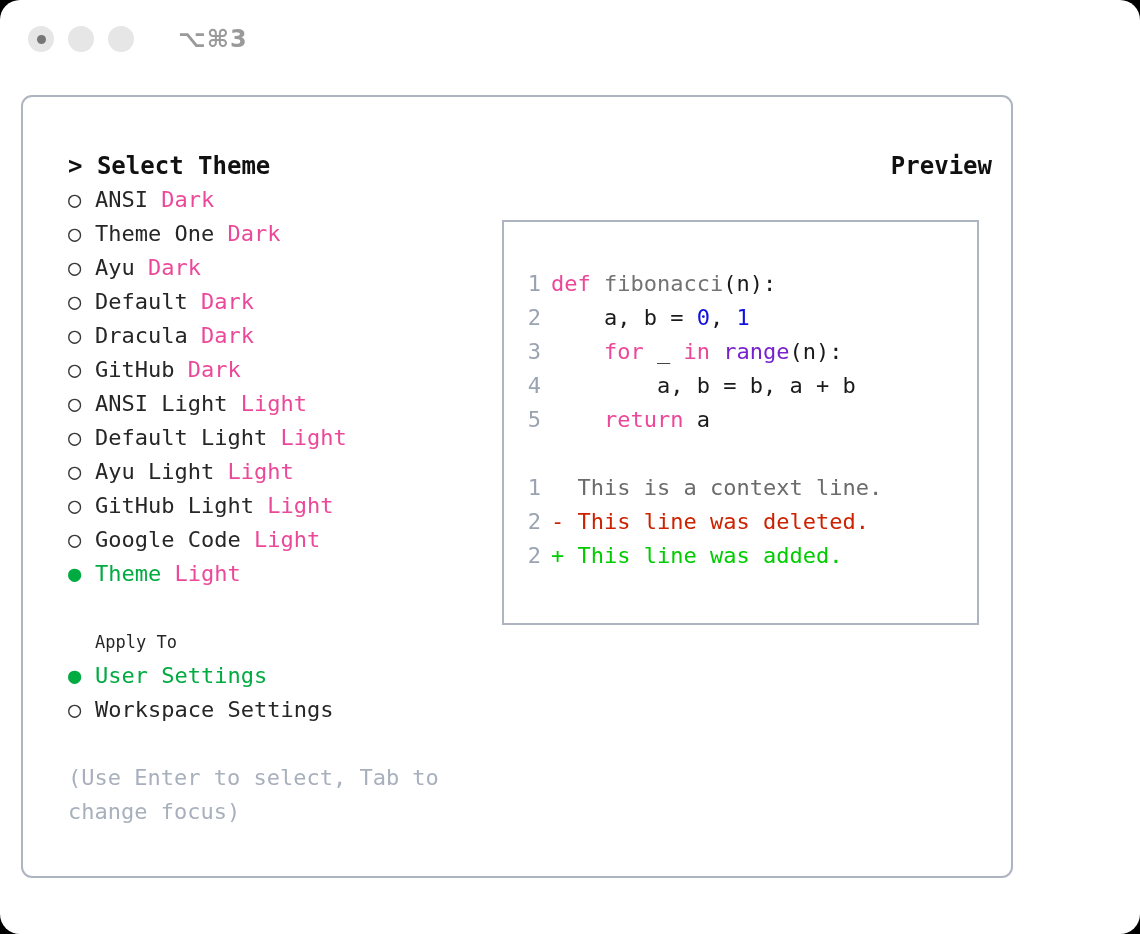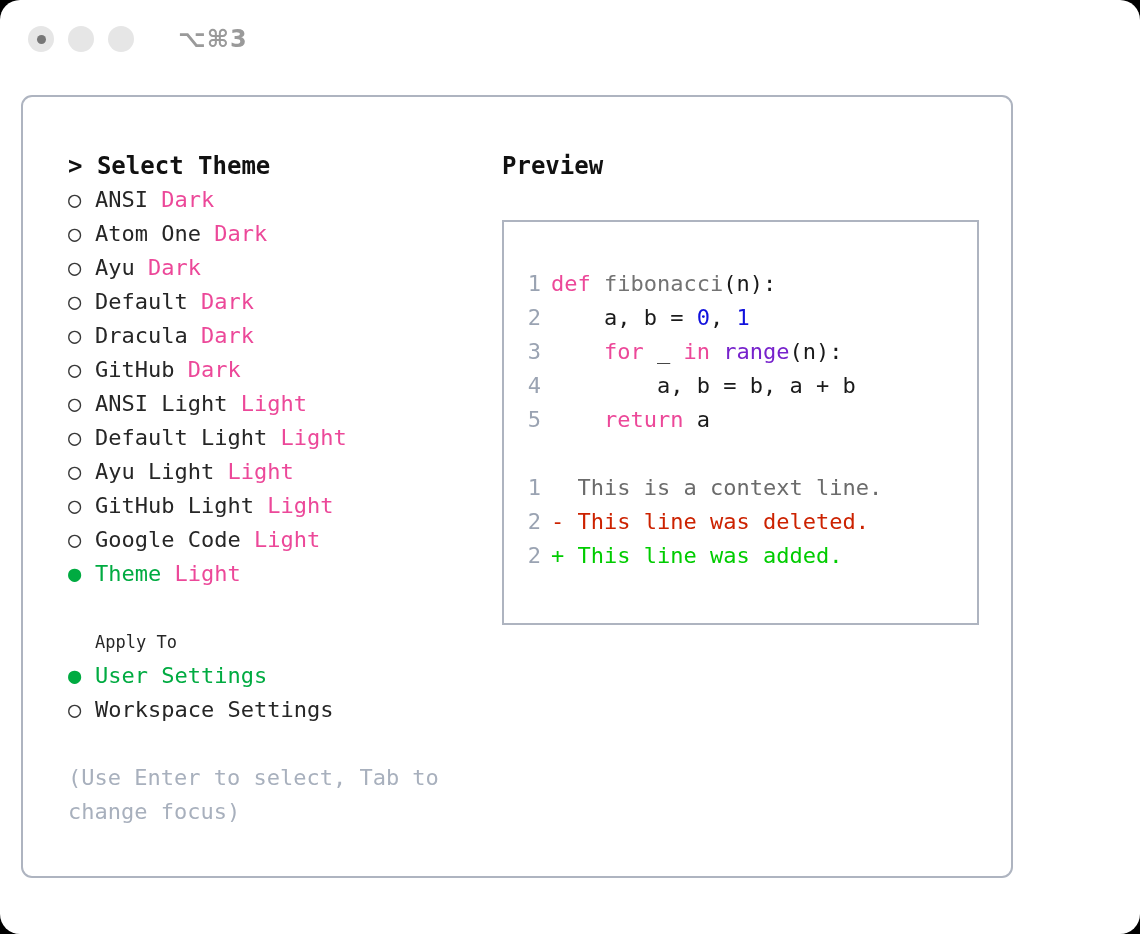--- a/index.html
+++ b/index.html
@@ -148,20 +148,21 @@
     position: absolute;
     left: 479px;
     top: 52px;
     width: 490px;
   }
   #preview-title {
     font-size: 24px;
     font-weight: bold;
     color: #111111;
     line-height: 34px;
+    text-align: right;
   }
   #code-box {
     margin-top: 37px;
     width: 477px;
     height: 405px;
     border: 2px solid #aeb4c0;
     box-sizing: border-box;
     background: #ffffff;
     padding: 45px 0 0 0;
   }
@@ -201,21 +202,21 @@
     <span class="dot"></span>
     <span id="shortcut">⌥⌘3</span>
   </div>
 
   <div id="panel">
 
     <div id="left-col">
       <div class="heading">&gt; Select Theme</div>
       <div id="theme-options">
           <div class="opt"><span class="marker">○</span><span class="label">ANSI</span> <span class="variant">Dark</span></div>
-          <div class="opt"><span class="marker">○</span><span class="label">Atom One</span> <span class="variant">Dark</span></div>
+          <div class="opt"><span class="marker">○</span><span class="label">Theme One</span> <span class="variant">Dark</span></div>
           <div class="opt"><span class="marker">○</span><span class="label">Ayu</span> <span class="variant">Dark</span></div>
           <div class="opt"><span class="marker">○</span><span class="label">Default</span> <span class="variant">Dark</span></div>
           <div class="opt"><span class="marker">○</span><span class="label">Dracula</span> <span class="variant">Dark</span></div>
           <div class="opt"><span class="marker">○</span><span class="label">GitHub</span> <span class="variant">Dark</span></div>
           <div class="opt"><span class="marker">○</span><span class="label">ANSI Light</span> <span class="variant">Light</span></div>
           <div class="opt"><span class="marker">○</span><span class="label">Default Light</span> <span class="variant">Light</span></div>
           <div class="opt"><span class="marker">○</span><span class="label">Ayu Light</span> <span class="variant">Light</span></div>
           <div class="opt"><span class="marker">○</span><span class="label">GitHub Light</span> <span class="variant">Light</span></div>
           <div class="opt"><span class="marker">○</span><span class="label">Google Code</span> <span class="variant">Light</span></div>
           <div class="opt selected"><span class="marker filled">●</span><span class="label">Theme</span> <span class="variant">Light</span></div>

